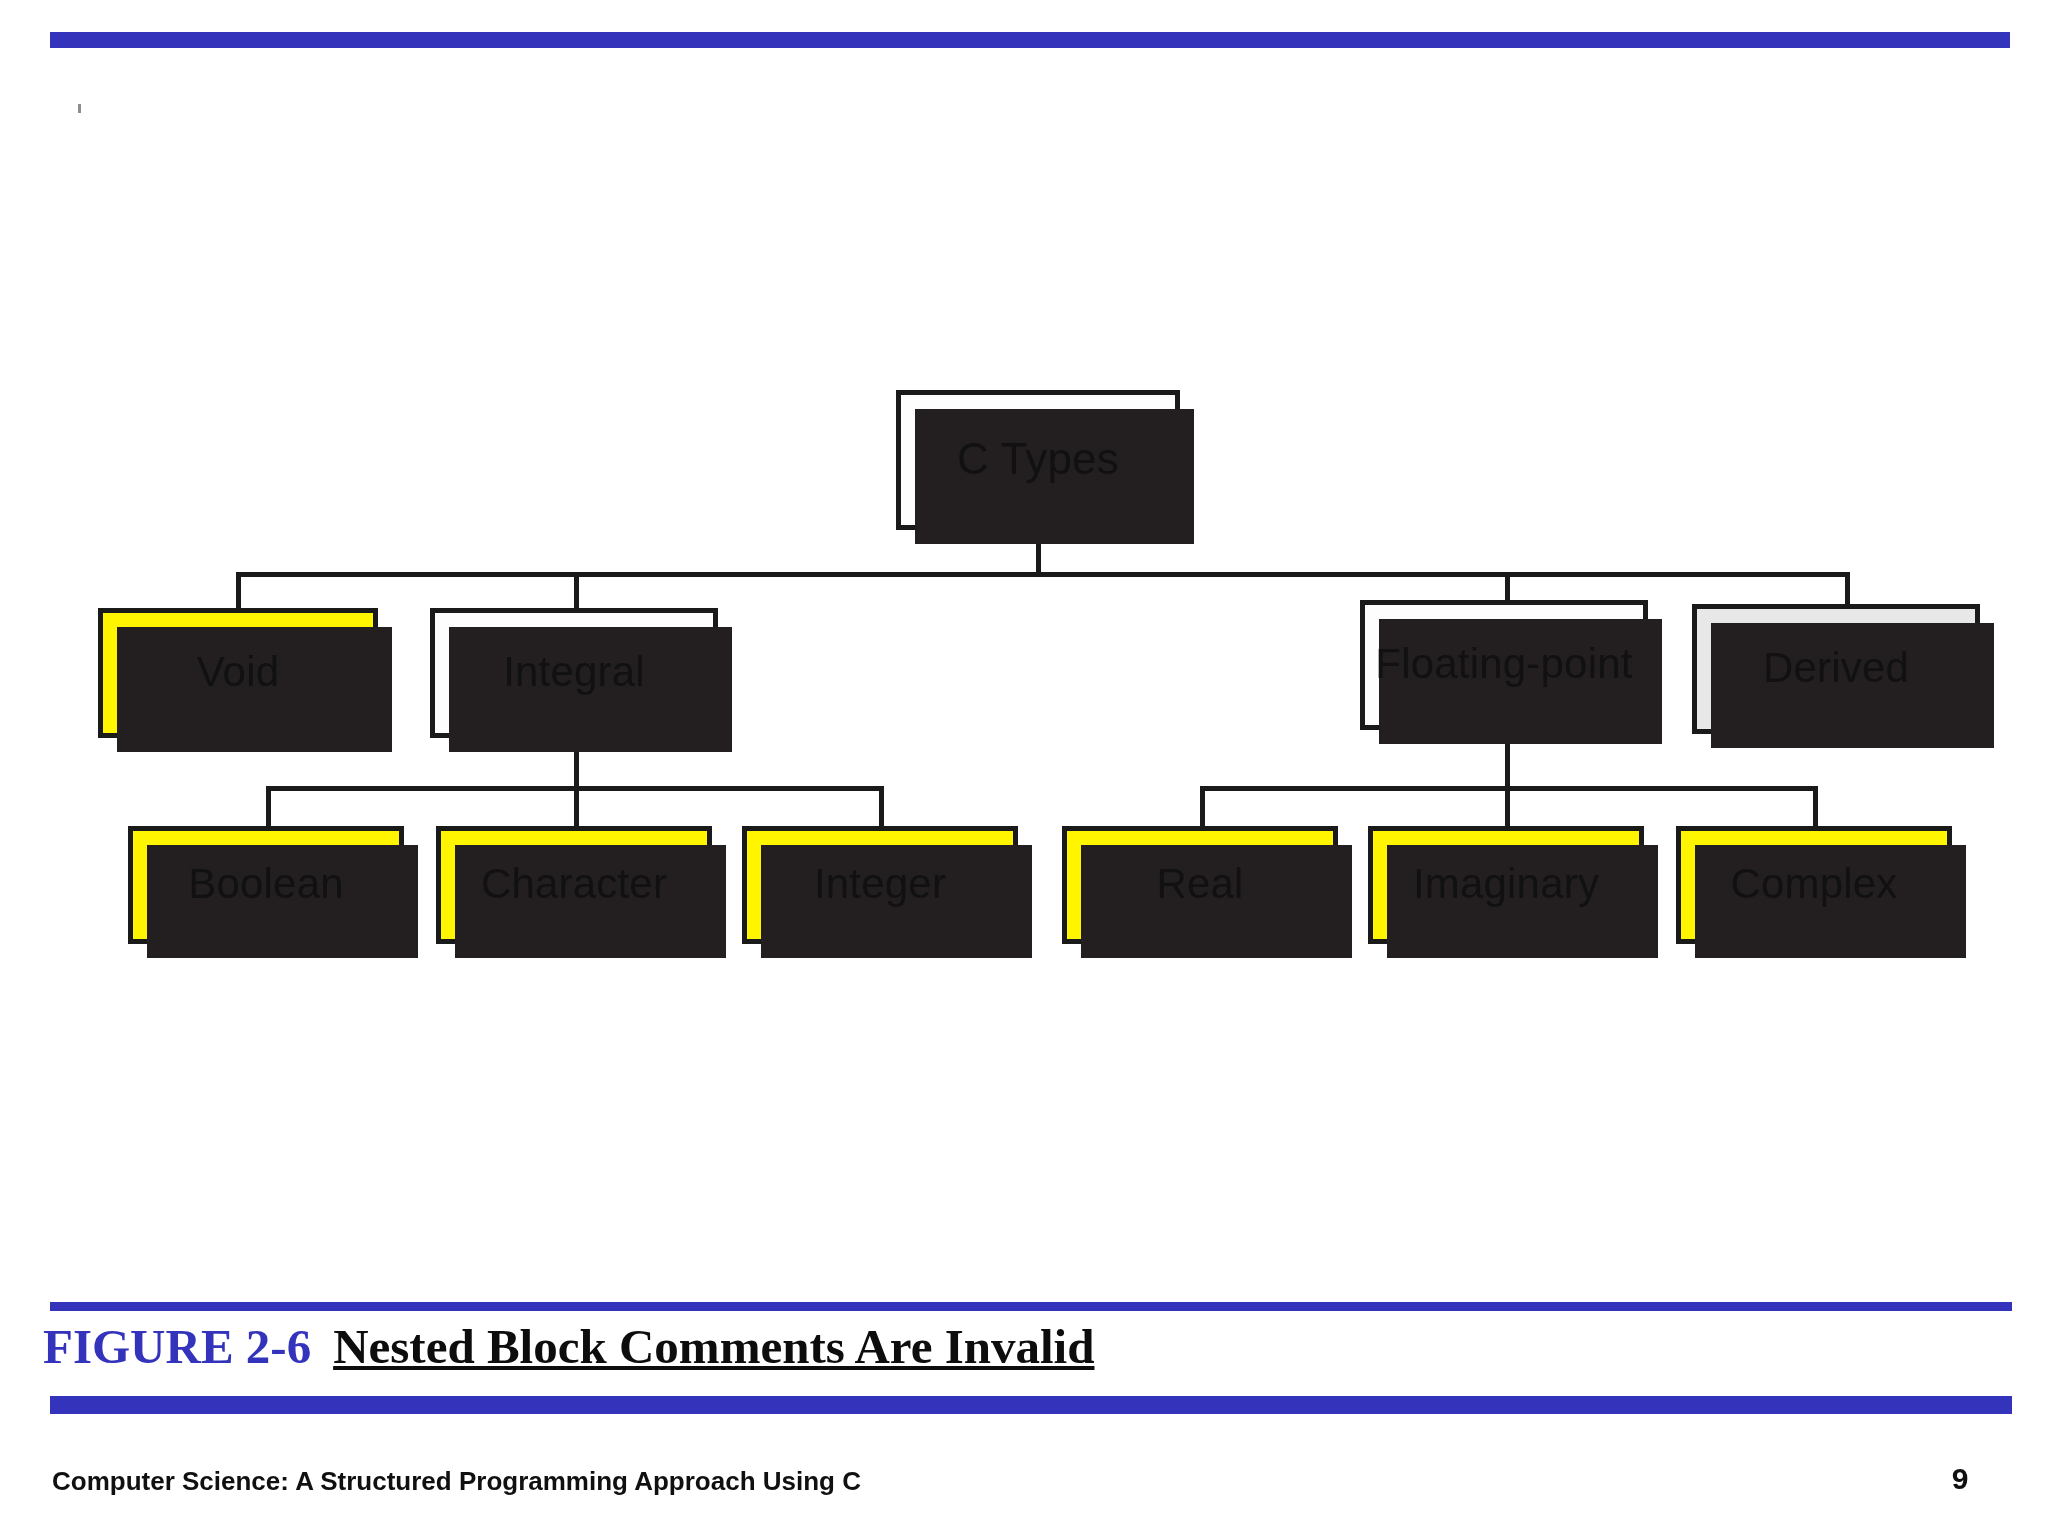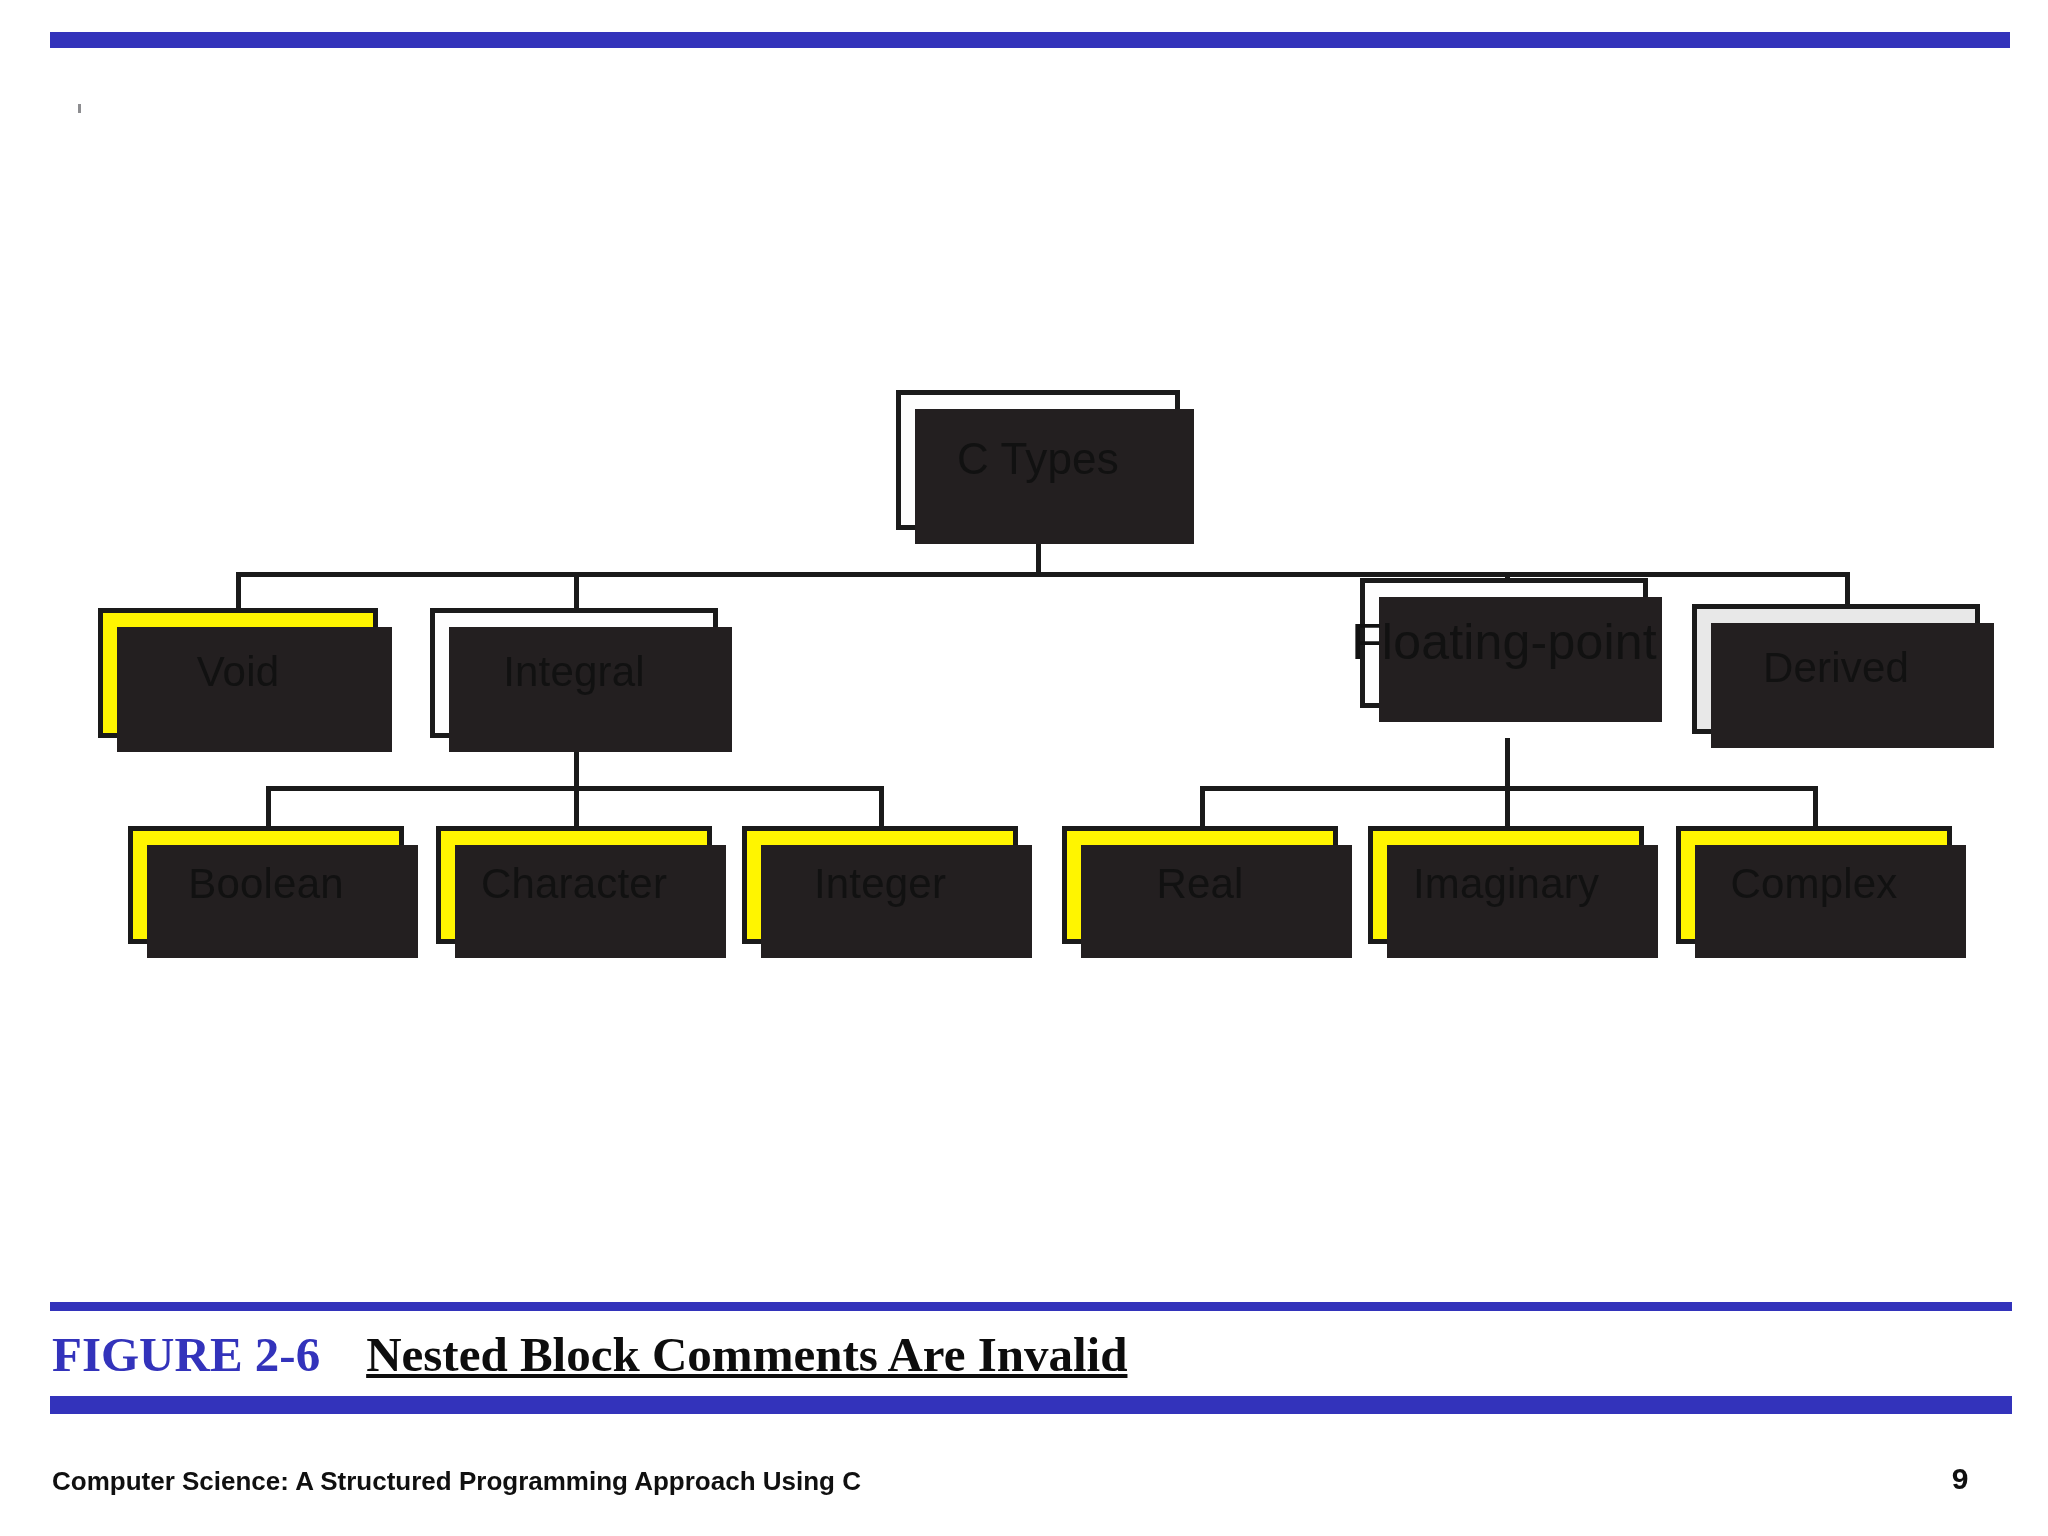--- a/index.html
+++ b/index.html
@@ -79,31 +79,30 @@
     z-index: -1;
   }
 
   .fill-white  { background: #fdfdfd; }
   .fill-yellow { background: #fff500; }
   .fill-gray   { background: #e8e8e8; }
 
   
   #caption {
     position: absolute;
-    left: 52px;
+    left: 43px;
     top: 1318px;
     width: 1900px;
     height: 72px;
     display: flex;
-    align-items: center;
+    align-items: flex-start;
     font-family: "Liberation Serif", serif;
     font-weight: bold;
     font-size: 49px;
     white-space: nowrap;
-    gap: 24px;
   }
   #caption .fig-no {
     color: #3333bb;
     margin-right: 22px;
   }
   #caption .fig-title {
     color: #0d0d0d;
     text-decoration: underline;
   }
 
@@ -168,21 +167,21 @@
     </div>
 
     <div class="node fill-yellow" style="left:98px; top:608px; width:280px; height:130px; font-size:42px;">
       <span class="label">Void</span>
     </div>
 
     <div class="node fill-white" style="left:430px; top:608px; width:288px; height:130px; font-size:42px;">
       <span class="label">Integral</span>
     </div>
 
-    <div class="node fill-white" style="left:1360px; top:578px; width:288px; height:130px; font-size:50px;">
+    <div class="node fill-white" style="left:1360px; top:600px; width:288px; height:130px; font-size:42px;">
       <span class="label">Floating-point</span>
     </div>
 
     <div class="node fill-gray" style="left:1692px; top:604px; width:288px; height:130px; font-size:42px;">
       <span class="label">Derived</span>
     </div>
 
     <div class="node fill-yellow" style="left:128px; top:826px; width:276px; height:118px; font-size:42px;">
       <span class="label">Boolean</span>
     </div>

